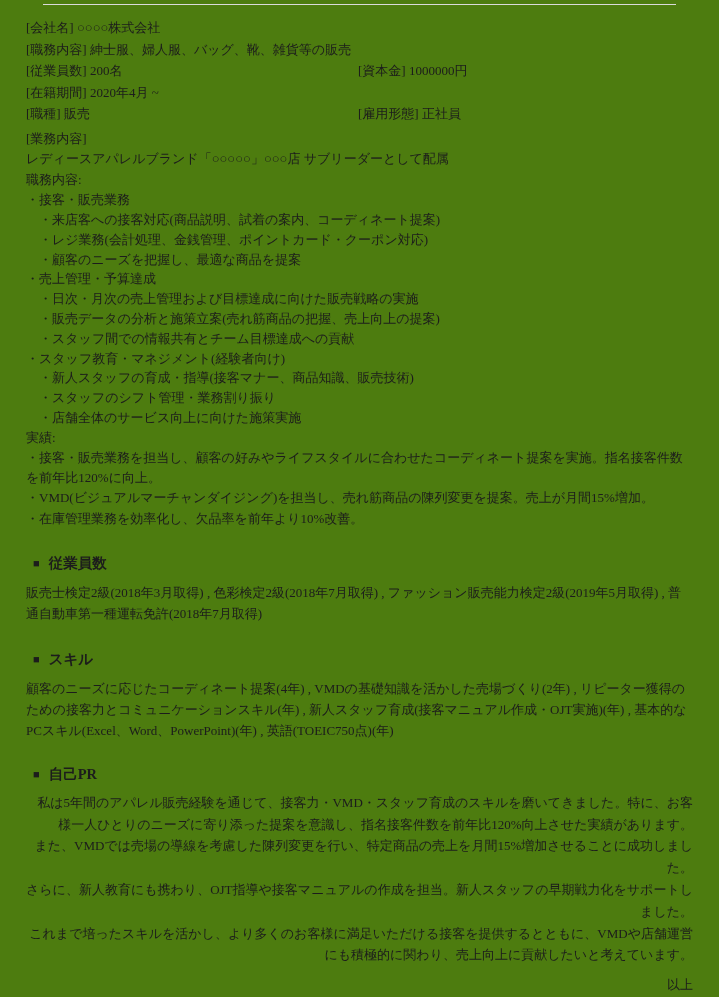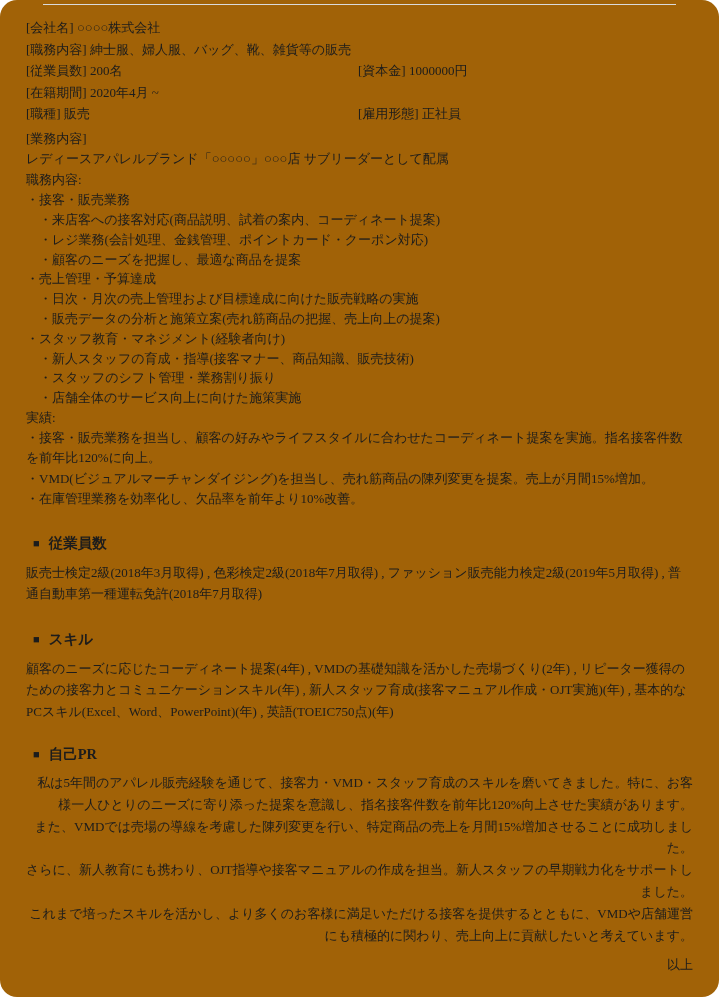--- a/index.html
+++ b/index.html
@@ -1,23 +1,22 @@
 <!DOCTYPE html>
 <html><head>
 <meta charset="utf-8">
 <style>
   html,body { margin:0; padding:0; background:#ffffff; }
   .page {
     position:relative;
     width:719px; height:997px;
-    background:#a16207;
+    background:#4d7c0f;
     font-family:"Liberation Serif","DejaVu Serif",serif;
     color:#1c1c1c;
     overflow:hidden;
-    border-radius:17px;
   }
   .top-divider {
     position:absolute; top:4px; left:43px; width:633px; height:1px;
     background:#dadada;
   }
   .content {
     position:absolute; top:17px; left:26px; width:667px;
     font-size:13px; line-height:21.6px;
   }
   .row { white-space:pre-wrap; }
@@ -72,20 +71,21 @@
       <div class="row">レディースアパレルブランド「○○○○○」○○○店 サブリーダーとして配属</div>
       <div class="row">職務内容:</div>
       <div class="duty-list">
         <div class="duty lvl1">・接客・販売業務</div>
         <div class="duty lvl2">・来店客への接客対応(商品説明、試着の案内、コーディネート提案)</div>
         <div class="duty lvl2">・レジ業務(会計処理、金銭管理、ポイントカード・クーポン対応)</div>
         <div class="duty lvl2">・顧客のニーズを把握し、最適な商品を提案</div>
         <div class="duty lvl1">・売上管理・予算達成</div>
         <div class="duty lvl2">・日次・月次の売上管理および目標達成に向けた販売戦略の実施</div>
         <div class="duty lvl2">・販売データの分析と施策立案(売れ筋商品の把握、売上向上の提案)</div>
+        <div class="duty lvl2">・スタッフ間での情報共有とチーム目標達成への貢献</div>
         <div class="duty lvl1">・スタッフ教育・マネジメント(経験者向け)</div>
         <div class="duty lvl2">・新人スタッフの育成・指導(接客マナー、商品知識、販売技術)</div>
         <div class="duty lvl2">・スタッフのシフト管理・業務割り振り</div>
         <div class="duty lvl2">・店舗全体のサービス向上に向けた施策実施</div>
       </div>
       <div class="achievements">
         <div class="row">実績:</div>
         <div class="row">・接客・販売業務を担当し、顧客の好みやライフスタイルに合わせたコーディネート提案を実施。指名接客件数を前年比120%に向上。</div>
         <div class="row">・VMD(ビジュアルマーチャンダイジング)を担当し、売れ筋商品の陳列変更を提案。売上が月間15%増加。</div>
         <div class="row">・在庫管理業務を効率化し、欠品率を前年より10%改善。</div>

